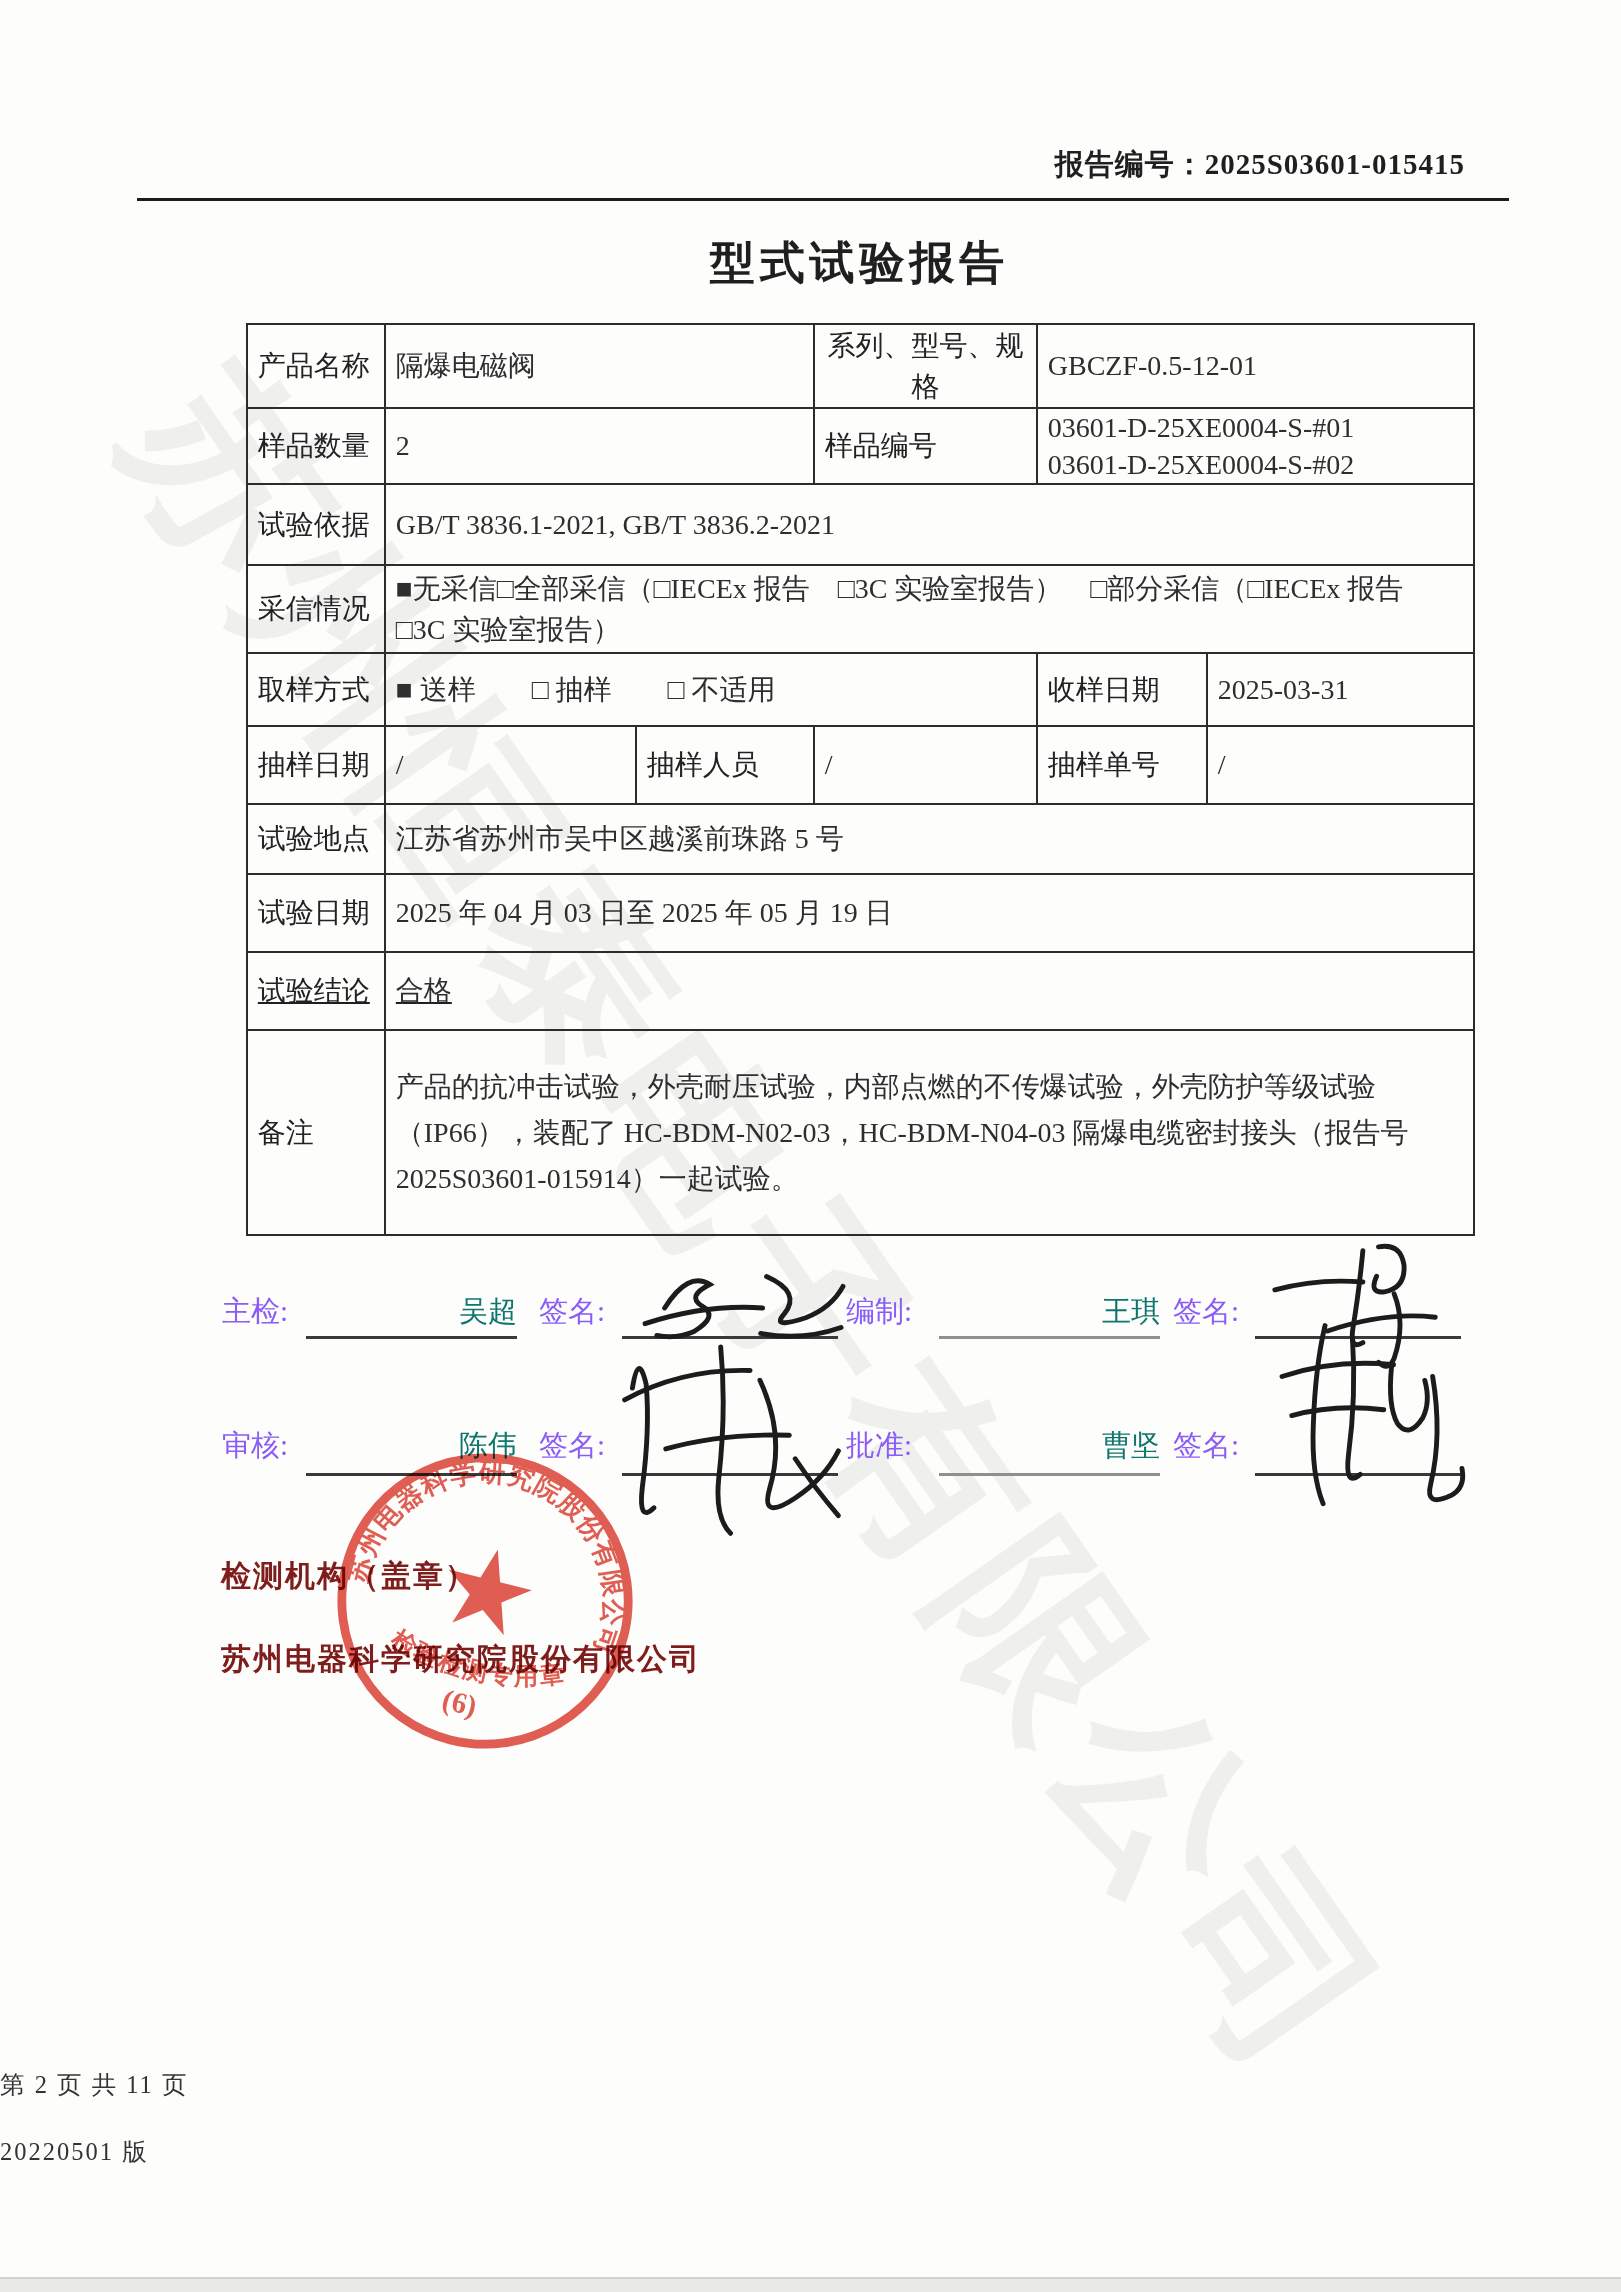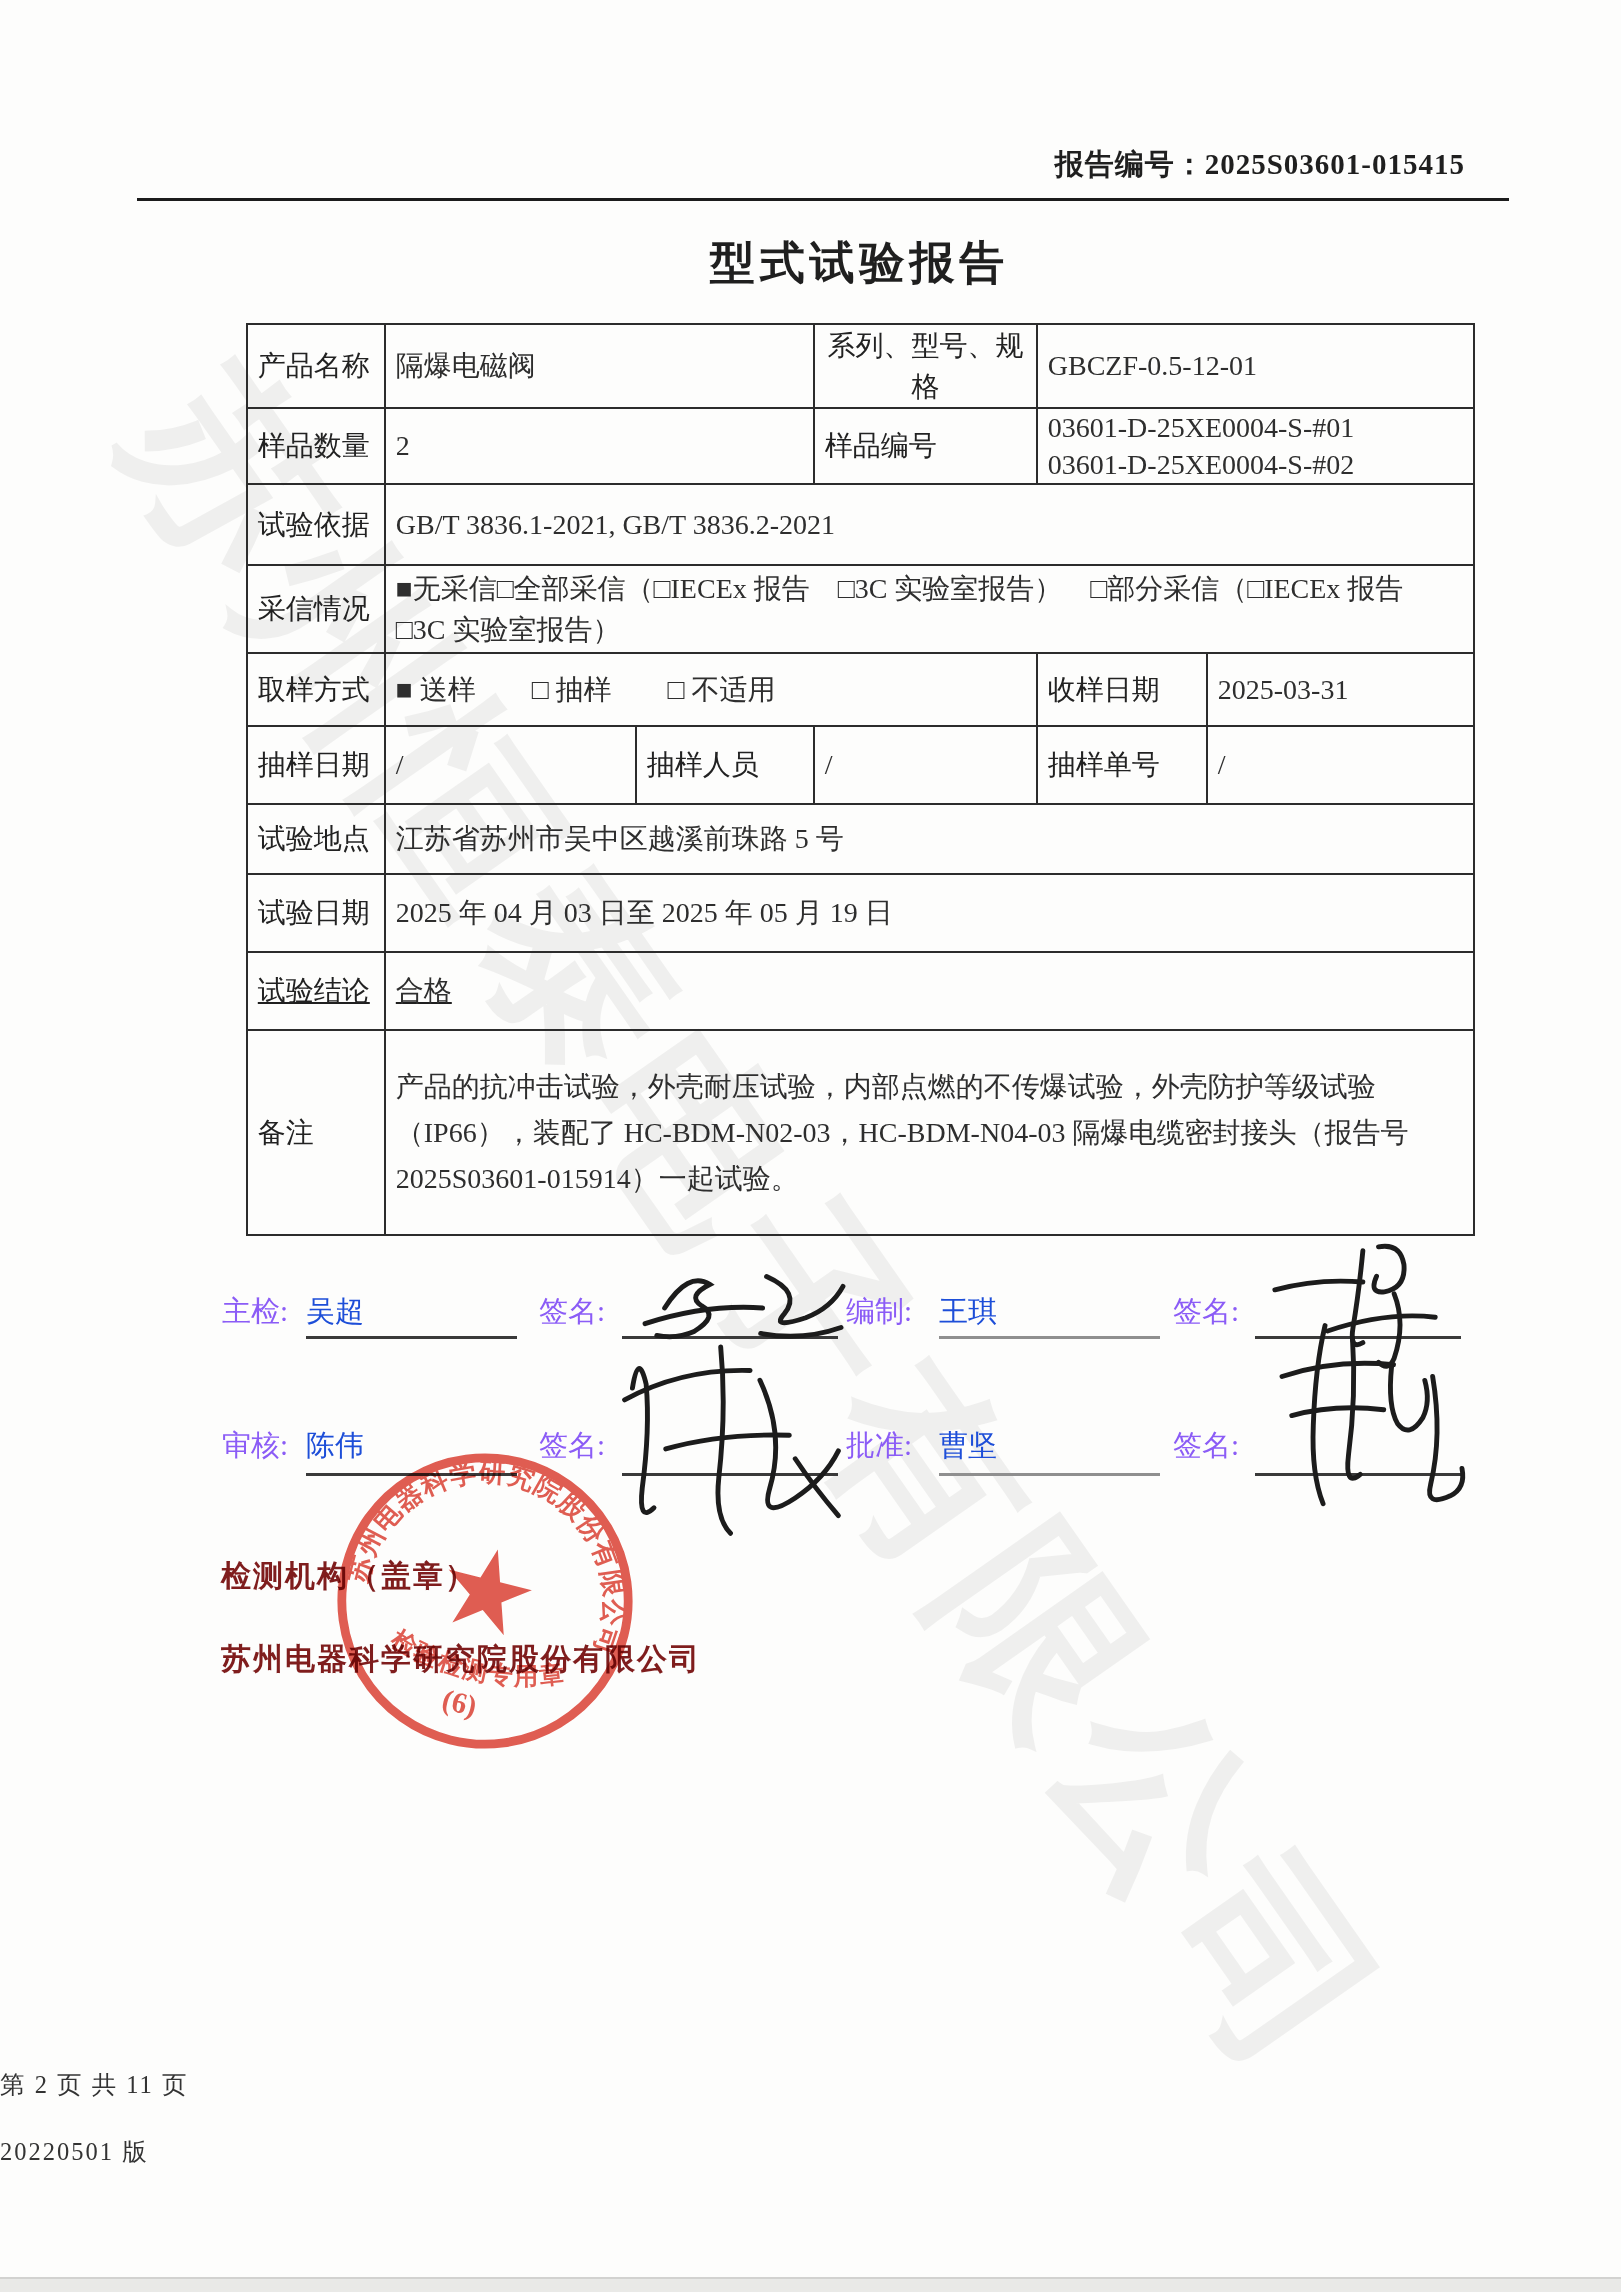--- a/index.html
+++ b/index.html
@@ -38,21 +38,21 @@
   td.val { text-align:left; padding-left:16.7px; color:#2e2e2e; }
   tr.r1 { height:80px; } tr.r2 { height:76px; } tr.r3 { height:81px; }
   tr.r4 { height:88px;padding-left:12px; } tr.r5 { height:73px; } tr.r6 { height:78px; }
   tr.r7 { height:70px; } tr.r8 { height:78px; } tr.r9 { height:78px;text-decoration:underline; }
   tr.r10 { height:205px; }
   .two-line { line-height:37px; }
   .wrap-2 { line-height:41px; padding:5.9px 0; }
   .remark-text { line-height:46px; padding:7.8px 2px; }
   
   .sig-label { position:absolute; font-size:29px; color:#8b5cf6; }
-  .sig-name  { position:absolute; font-size:29px; color:#1d4ed8; text-align:left; }
+  .sig-name  { position:absolute; font-size:29px; color:#0f766e; text-align:right; }
   .sig-line  { position:absolute; height:2.9px; background:#3a3a3a; }
   .sig-line.gray { background:#8f8f8f; }
   .sig-svg { position:absolute; }
   .sig-svg path { fill:none; stroke:#1c1c1c; stroke-width:5; stroke-linecap:round; }
   
   .agency-label, .agency-name {
     position:absolute; left:221px; font-size:30px; font-weight:700; color:#7f1d1d; letter-spacing:2px;
   }
   .agency-label { top:1556px; }
   .agency-name  { top:1639px; }

